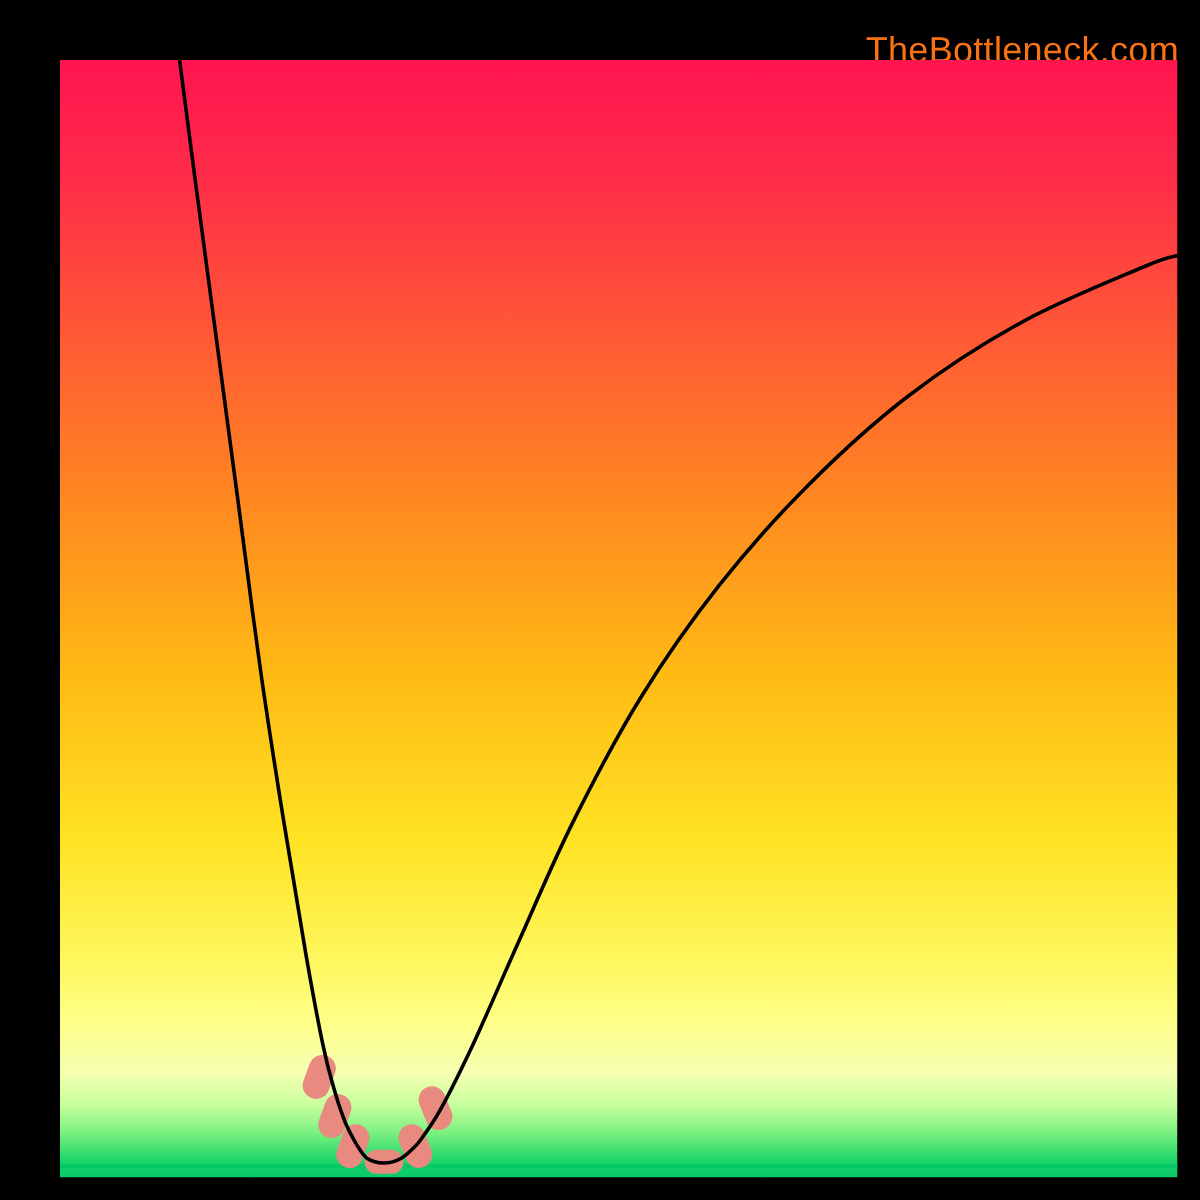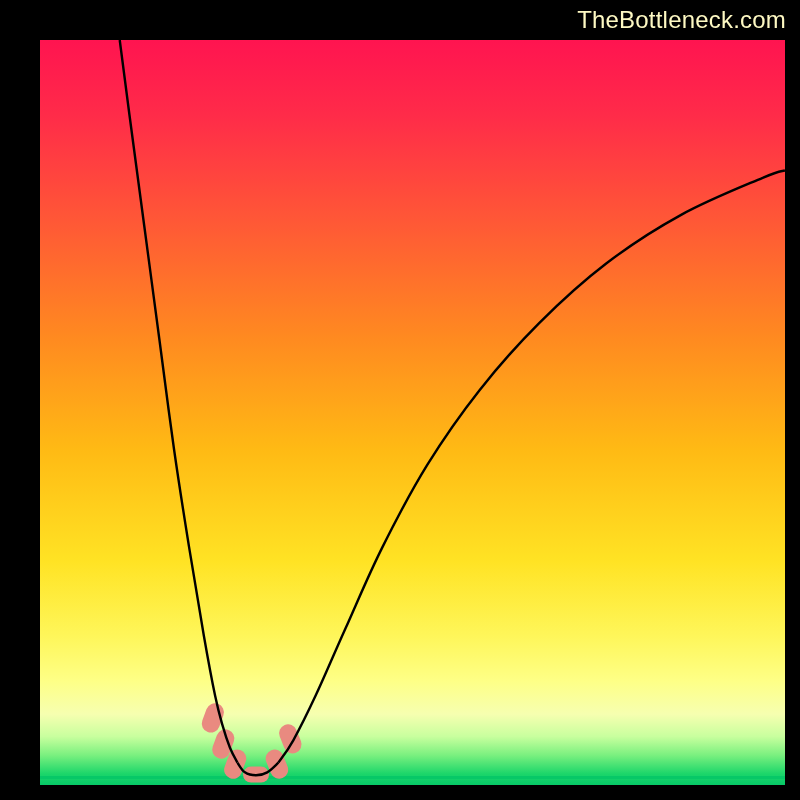--- a/index.html
+++ b/index.html
@@ -21,23 +21,23 @@
   }
   .plot-area {
     position: absolute;
     left: 40px;
     top: 40px;
     width: 745px;
     height: 745px;
   }
   .watermark {
     position: absolute;
-    top: 6px;
+    top: 20px;
     right: 14px;
-    color: #fef9c3;
+    color: #f97316;
     font-size: 24px;
     letter-spacing: 0.2px;
     font-weight: 400;
   }
   svg {
     display: block;
   }
 </style>
 </head>
 <body>

